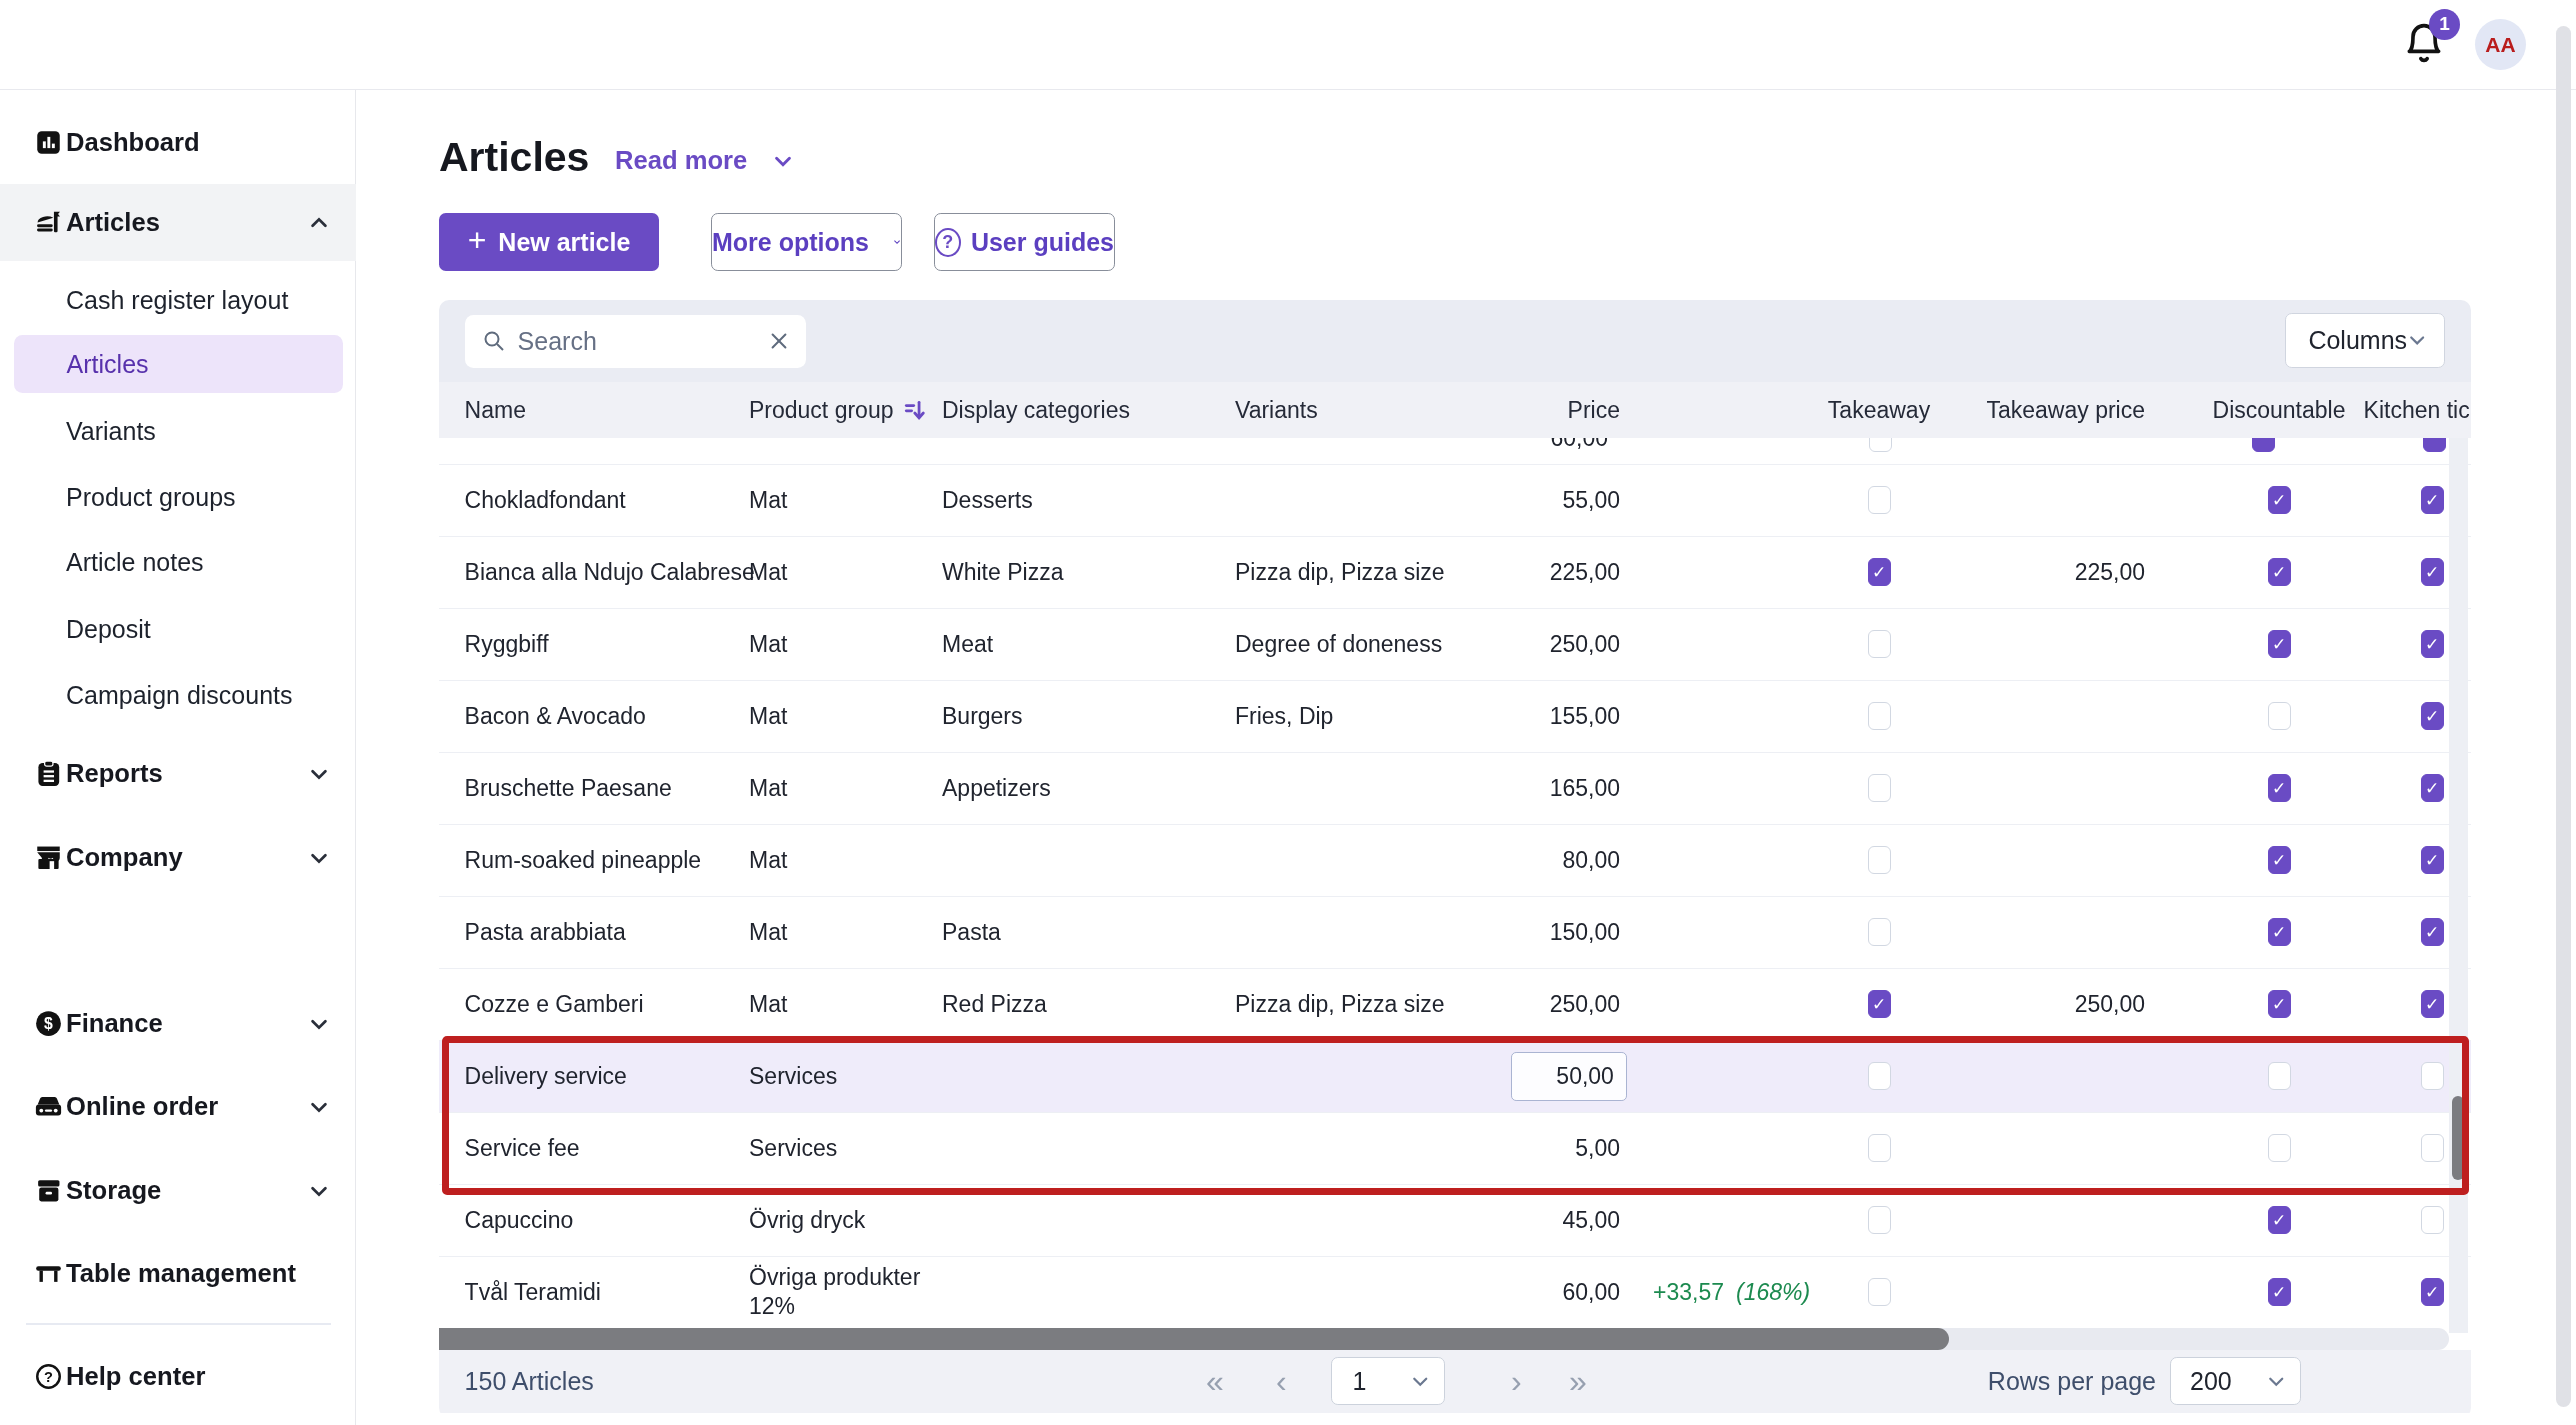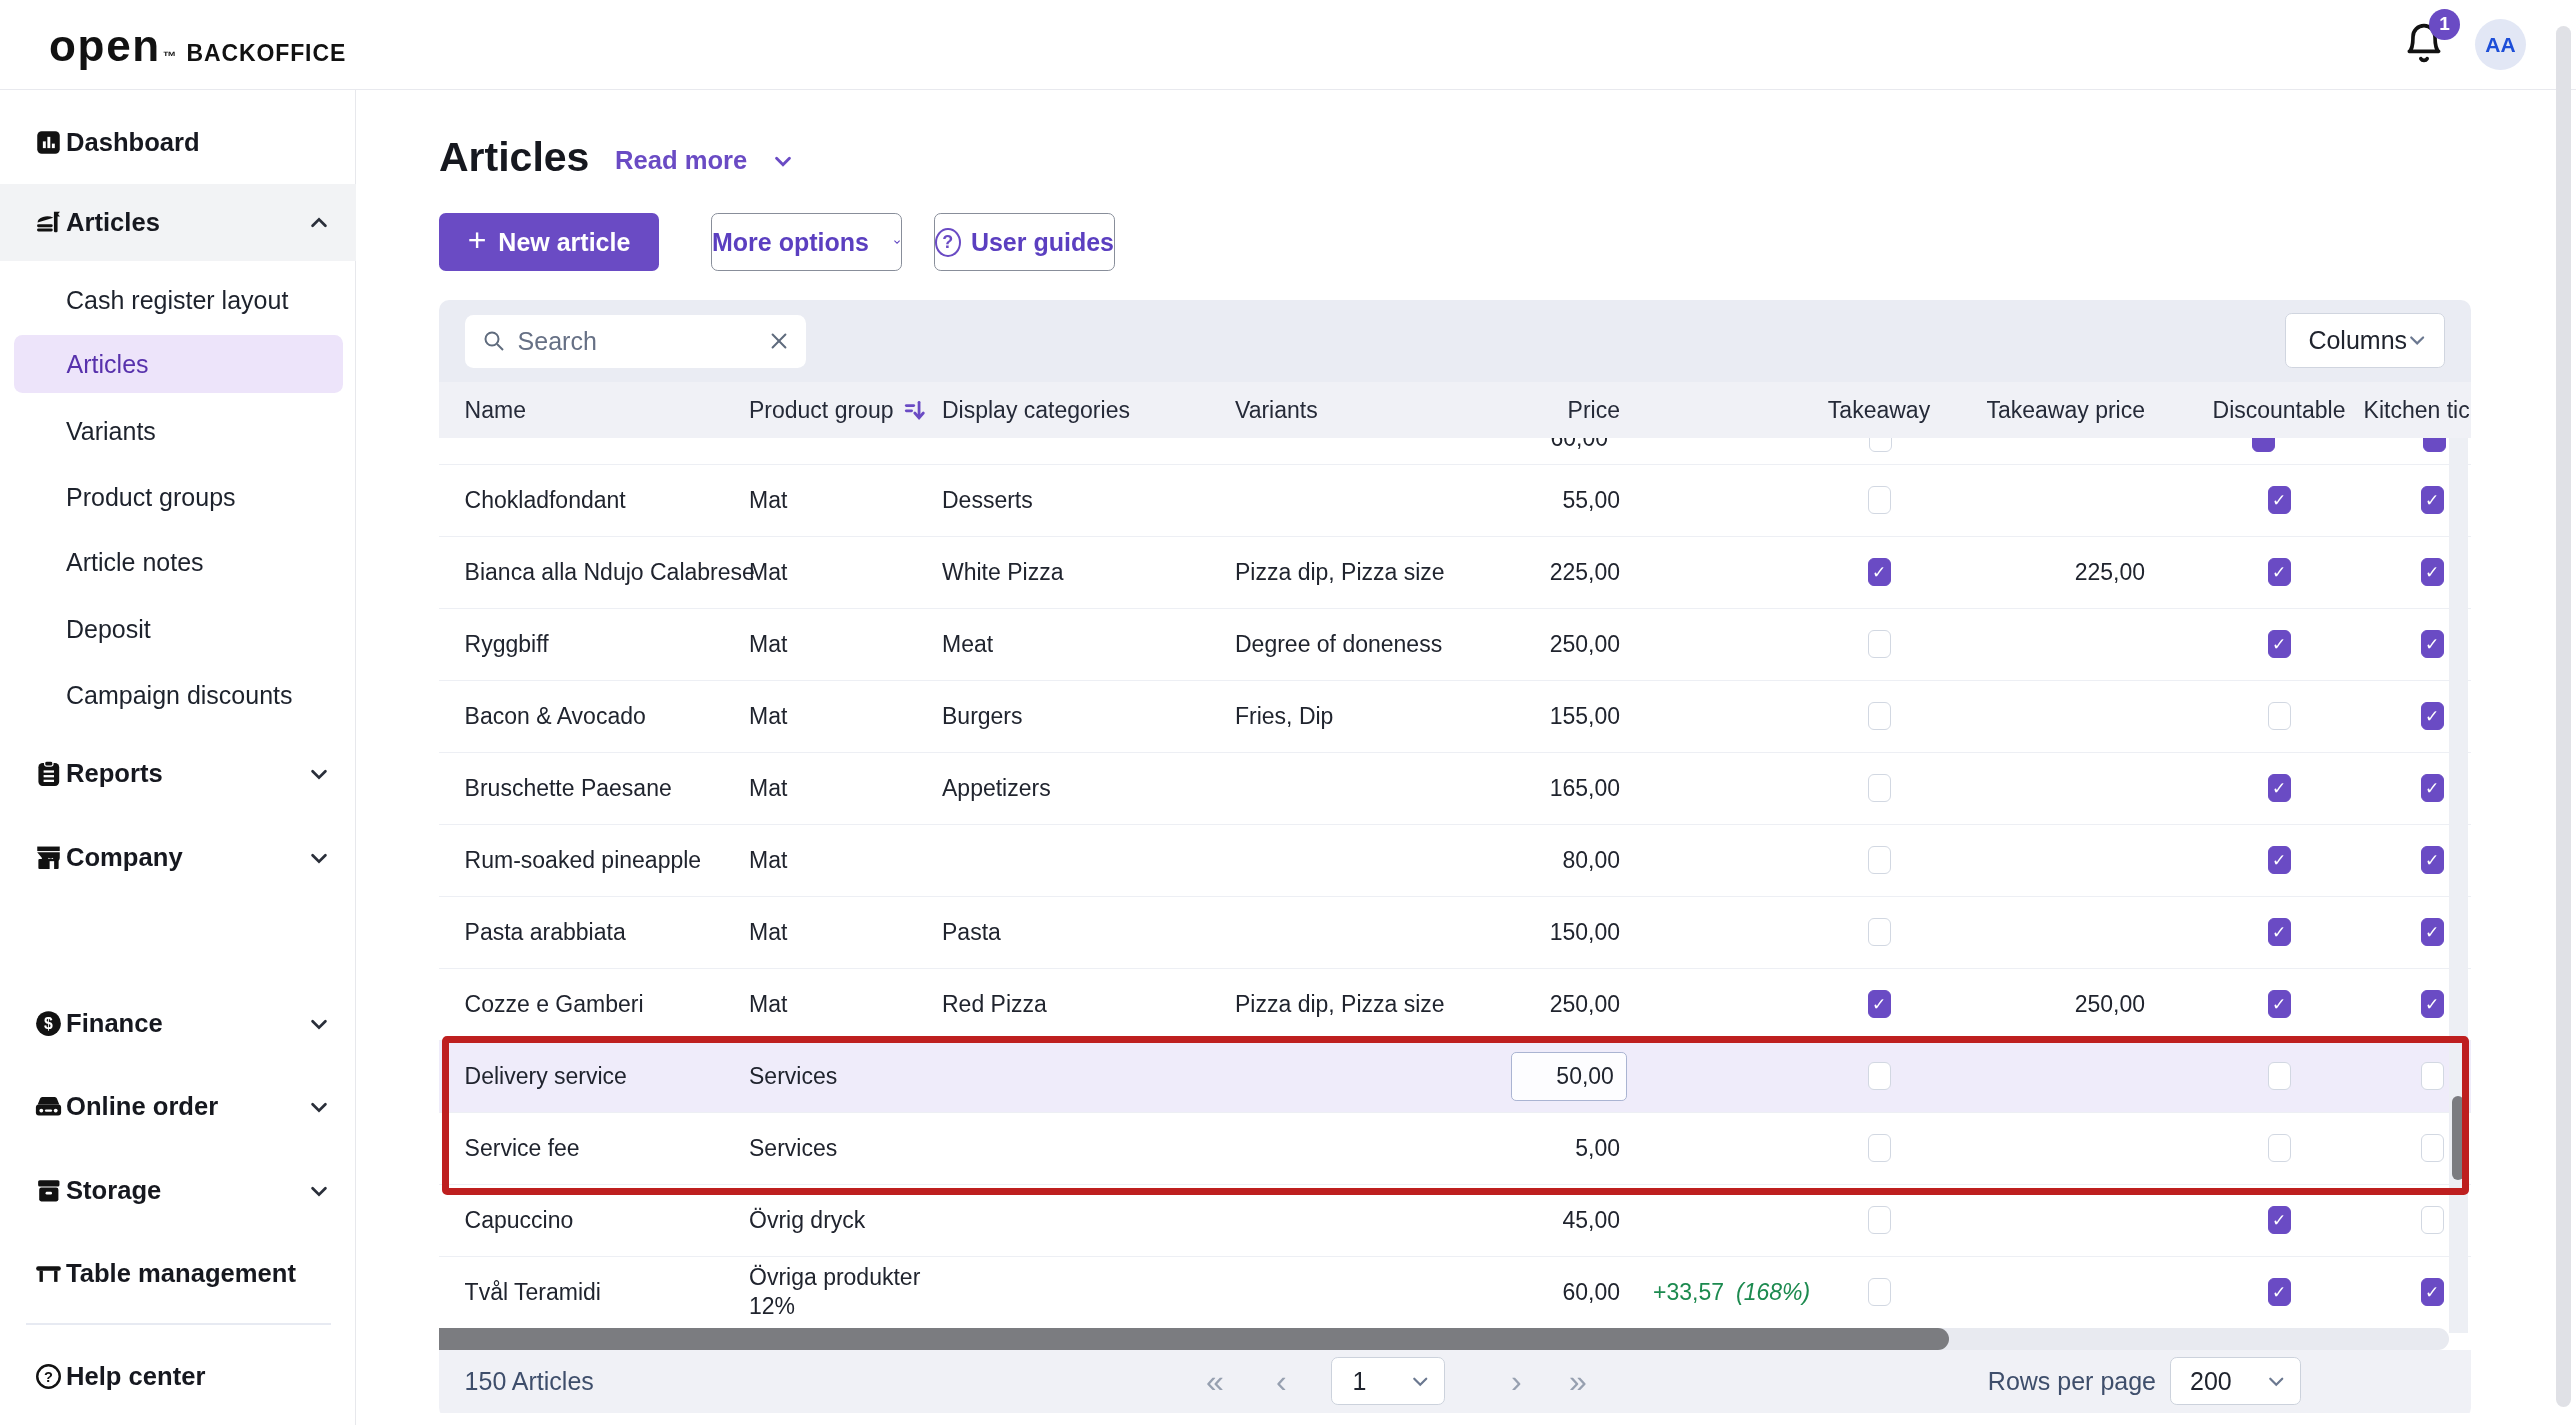--- a/index.html
+++ b/index.html
@@ -6,21 +6,21 @@
   html,body { width:2576px; height:1425px; background:#fff; font-family:"Liberation Sans", sans-serif; color:#1e222d; overflow:hidden; }
 
   
   #topbar { position:absolute; left:0; top:0; width:2576px; height:90px; background:#fff; border-bottom:1.7px solid #e8e9ee; z-index:20; }
   #logo { position:absolute; left:49px; top:20.5px; display:flex; align-items:baseline; cursor:pointer; }
   #logo .lname { font-size:44px; font-weight:800; letter-spacing:1.7px; color:#121212; }
   #logo .ltm { font-size:13.6px; font-weight:700; color:#121212; margin-left:1.7px; }
   #logo .lsuffix { font-size:23px; font-weight:700; letter-spacing:0.9px; color:#121212; margin-left:10.2px; }
   #bell { position:absolute; left:2402px; top:22px; width:48px; height:48px; cursor:pointer; }
   #bell-badge { position:absolute; left:2429px; top:8.5px; width:31px; height:31px; border-radius:50%; background:#6A4BC4; color:#fff; font-size:19px; font-weight:700; display:flex; align-items:center; justify-content:center; }
-  #avatar { position:absolute; left:2475px; top:19px; width:51px; height:51px; border-radius:50%; background:#E2E7F5; color:#1d4ed8; font-size:21px; font-weight:600; display:flex; align-items:center; justify-content:center; cursor:pointer; }
+  #avatar { position:absolute; left:2475px; top:19px; width:51px; height:51px; border-radius:50%; background:#E2E7F5; color:#b91c1c; font-size:21px; font-weight:600; display:flex; align-items:center; justify-content:center; cursor:pointer; }
 
   
   #page-scroll { position:absolute; left:2556px; top:25.6px; width:14.5px; height:1381px; border-radius:7.7px; background:#e0e1e6; z-index:30; }
 
   
   #sidebar { position:absolute; left:0; top:90px; width:356px; height:1335px; background:#fff; border-right:1.7px solid #e7e8ec; z-index:10; }
   .snav { position:absolute; left:0; width:356px; display:flex; align-items:center; cursor:pointer; }
   .snav .sicon { position:absolute; left:34px; width:29px; height:29px; display:flex; align-items:center; justify-content:center; }
   .snav .slabel { position:absolute; left:66px; font-size:25.6px; font-weight:700; color:#16181f; white-space:nowrap; }
   .snav .schev { position:absolute; right:25.6px; width:22px; height:22px; }
@@ -96,25 +96,20 @@
   #rpp-label { position:absolute; right:315px; font-size:25px; font-weight:500; color:#3E4E6B; }
   #rpp-box { position:absolute; right:170px; top:7.7px; width:131px; height:48px; background:#fff; border:0.9px solid #ccd2dc; border-radius:6.8px; display:flex; align-items:center; justify-content:space-between; padding:0 13.6px 0 19px; cursor:pointer; }
   #rpp-box span { font-size:25px; color:#20242e; }
 
   svg { display:block; }
 </style>
 </head>
 <body>
 
 <div id="topbar">
-  <div id="logo">
-    <span class="lname">open</span>
-    <span class="ltm">™</span>
-    <span class="lsuffix">BACKOFFICE</span>
-  </div>
   <div id="bell">
     <svg width="44" height="44" viewBox="0 0 24 24" fill="none" stroke="#121212" stroke-width="2" stroke-linecap="round" stroke-linejoin="round">
       <path d="M18 8a6 6 0 0 0-12 0c0 7-2 8-2 8h16s-2-1-2-8"></path>
         <path d="M13.7 20a2 2 0 0 1-3.4 0" fill="#121212"></path>
     </svg>
   </div>
   <div id="bell-badge">1</div>
   <div id="avatar">AA</div>
 </div>
 

